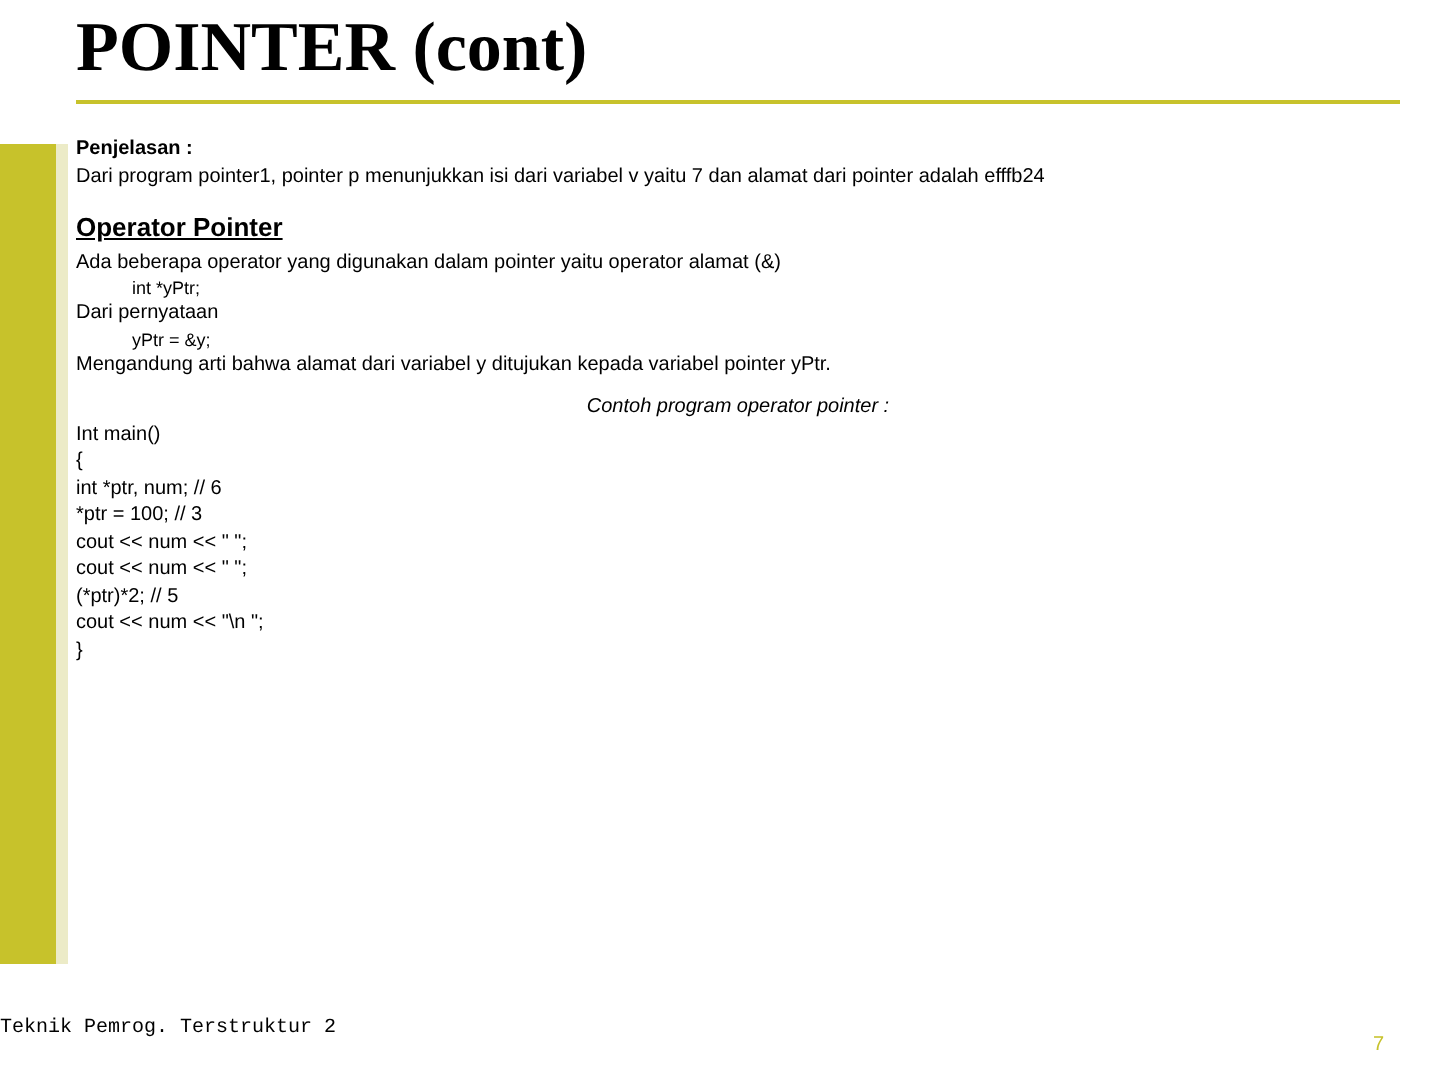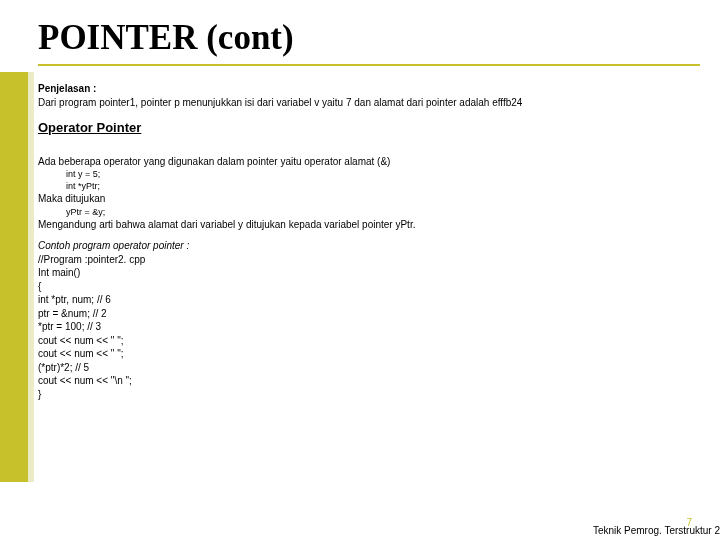--- a/index.html
+++ b/index.html
@@ -25,21 +25,21 @@
     right: -6px;
     top: 0;
     width: 6px;
     height: 100%;
     background: rgba(180,175,30,0.25);
   }
   .slide {
     position: absolute;
     left: 38px;
     right: 20px;
-    top: 18px;
+    top: 4px;
   }
   h1 {
     font-family: "Times New Roman", Times, serif;
     font-weight: 700;
     font-size: 35px;
     color: #000;
     border-bottom: 2px solid #c7c22b;
     padding-bottom: 6px;
     margin-bottom: 16px;
   }
@@ -47,33 +47,34 @@
     font-size: 10px;
     color: #000;
     line-height: 1.35;
   }
   .bold { font-weight: 700; }
   .sec-head {
     font-weight: 700;
     font-size: 13px;
     text-decoration: underline;
     margin-top: 10px;
-    margin-bottom: 18px;
+    margin-bottom: 2px;
   }
   .sub-ind { padding-left: 28px; font-size: 9px; }
   .gap { margin-top: 8px; }
-  .italic { font-style: italic; }
+  .italic { font-style: italic; text-align: center; }
   .footer-center {
     position: absolute;
-    bottom: 4px;
+    bottom: 20px;
     left: 0;
     width: 100%;
-    text-align: right;
+    text-align: left;
     font-size: 10px;
     color: #000;
+    font-family: Liberation Mono, monospace;
   }
   .footer-right {
     position: absolute;
     bottom: 12px;
     right: 28px;
     font-size: 10px;
     color: #c7c22b;
   }
 </style>
 </head>
@@ -83,32 +84,29 @@
 
 <div class="slide">
   <h1>POINTER (cont)</h1>
 
   <div class="body">
     <div class="bold">Penjelasan :</div>
     <div>Dari program pointer1, pointer p menunjukkan isi dari variabel v yaitu 7 dan alamat dari pointer adalah efffb24</div>
 
     <div class="sec-head">Operator Pointer</div>
     <div>Ada beberapa operator yang digunakan dalam pointer yaitu operator alamat (&amp;)</div>
-    <div class="sub-ind">int y = 5;</div>
     <div class="sub-ind">int *yPtr;</div>
-    <div>Maka ditujukan</div>
+    <div>Dari pernyataan</div>
     <div class="sub-ind">yPtr = &amp;y;</div>
     <div>Mengandung arti bahwa alamat dari variabel y ditujukan kepada variabel pointer  yPtr.</div>
 
     <div class="gap italic">Contoh program operator pointer :</div>
-    <div>//Program :pointer2. cpp</div>
     <div>Int main()</div>
     <div>{</div>
     <div>int *ptr, num; // 6</div>
-    <div>ptr = &amp;num; // 2</div>
     <div>*ptr = 100; // 3</div>
     <div>cout &lt;&lt; num &lt;&lt; " ";</div>
     <div>cout &lt;&lt; num &lt;&lt; " ";</div>
     <div>(*ptr)*2; // 5</div>
     <div>cout &lt;&lt; num &lt;&lt; "\n ";</div>
     <div>}</div>
   </div>
 </div>
 
 <div class="footer-center">Teknik Pemrog. Terstruktur 2</div>

